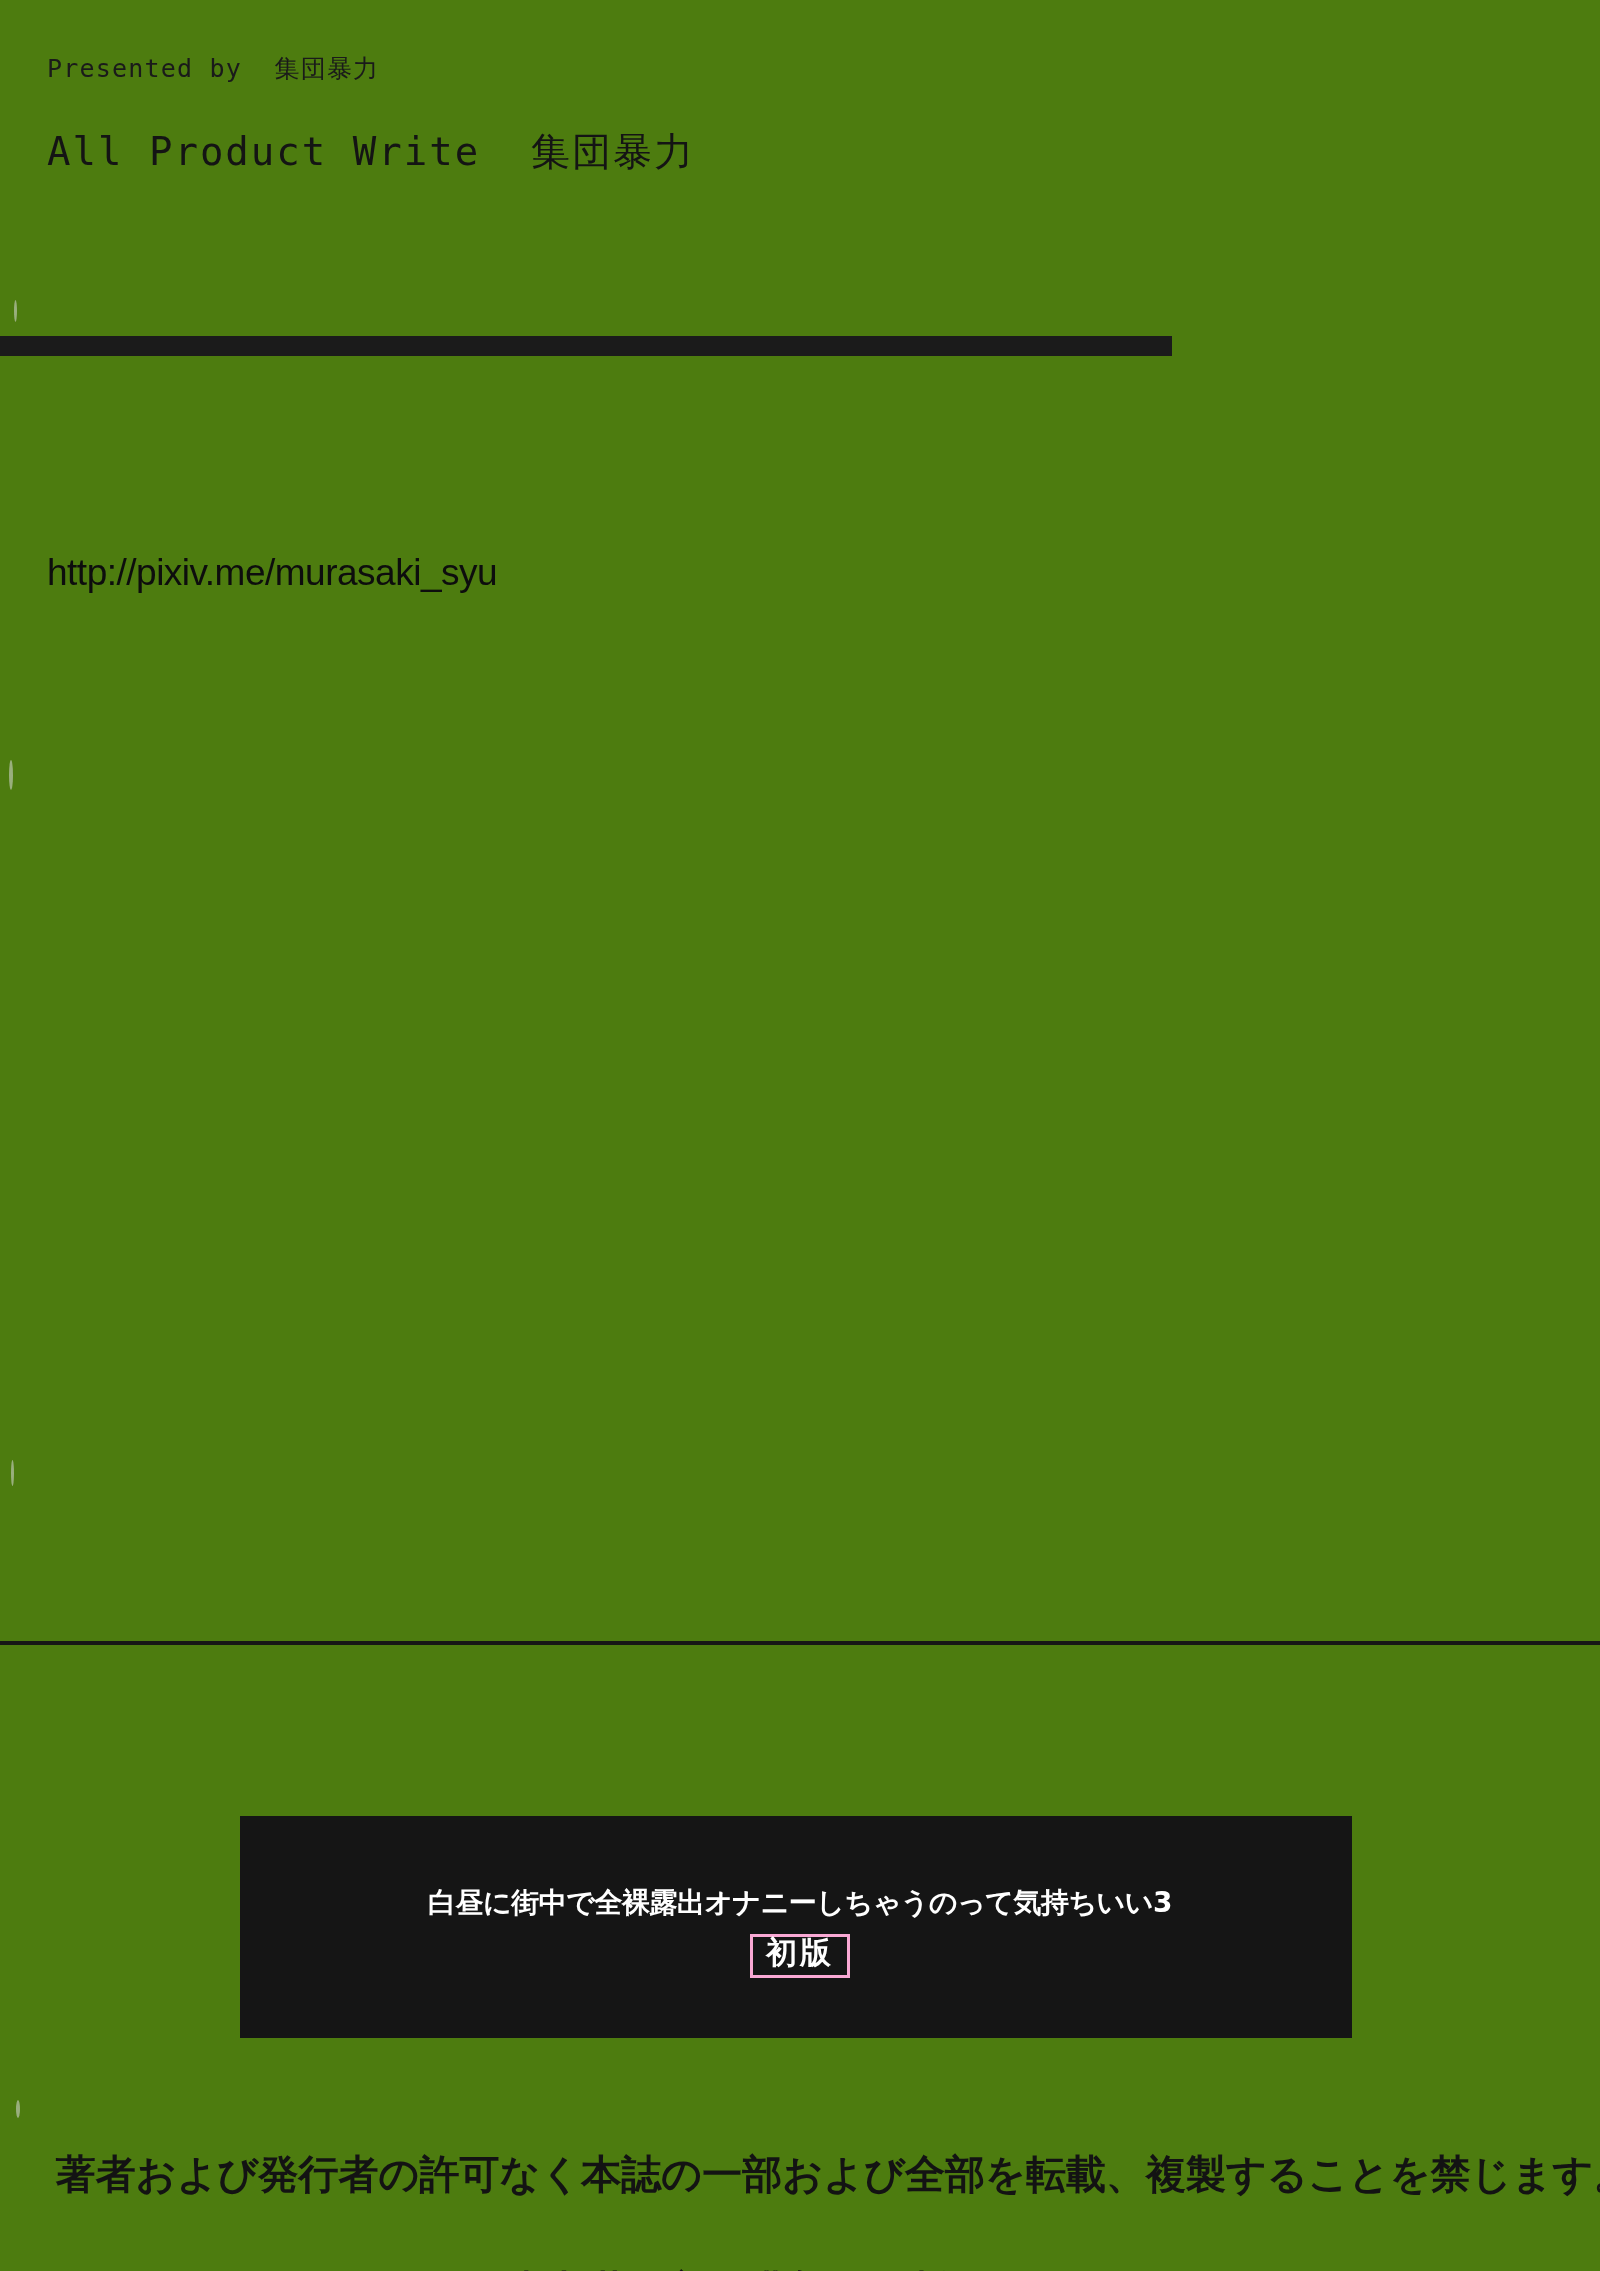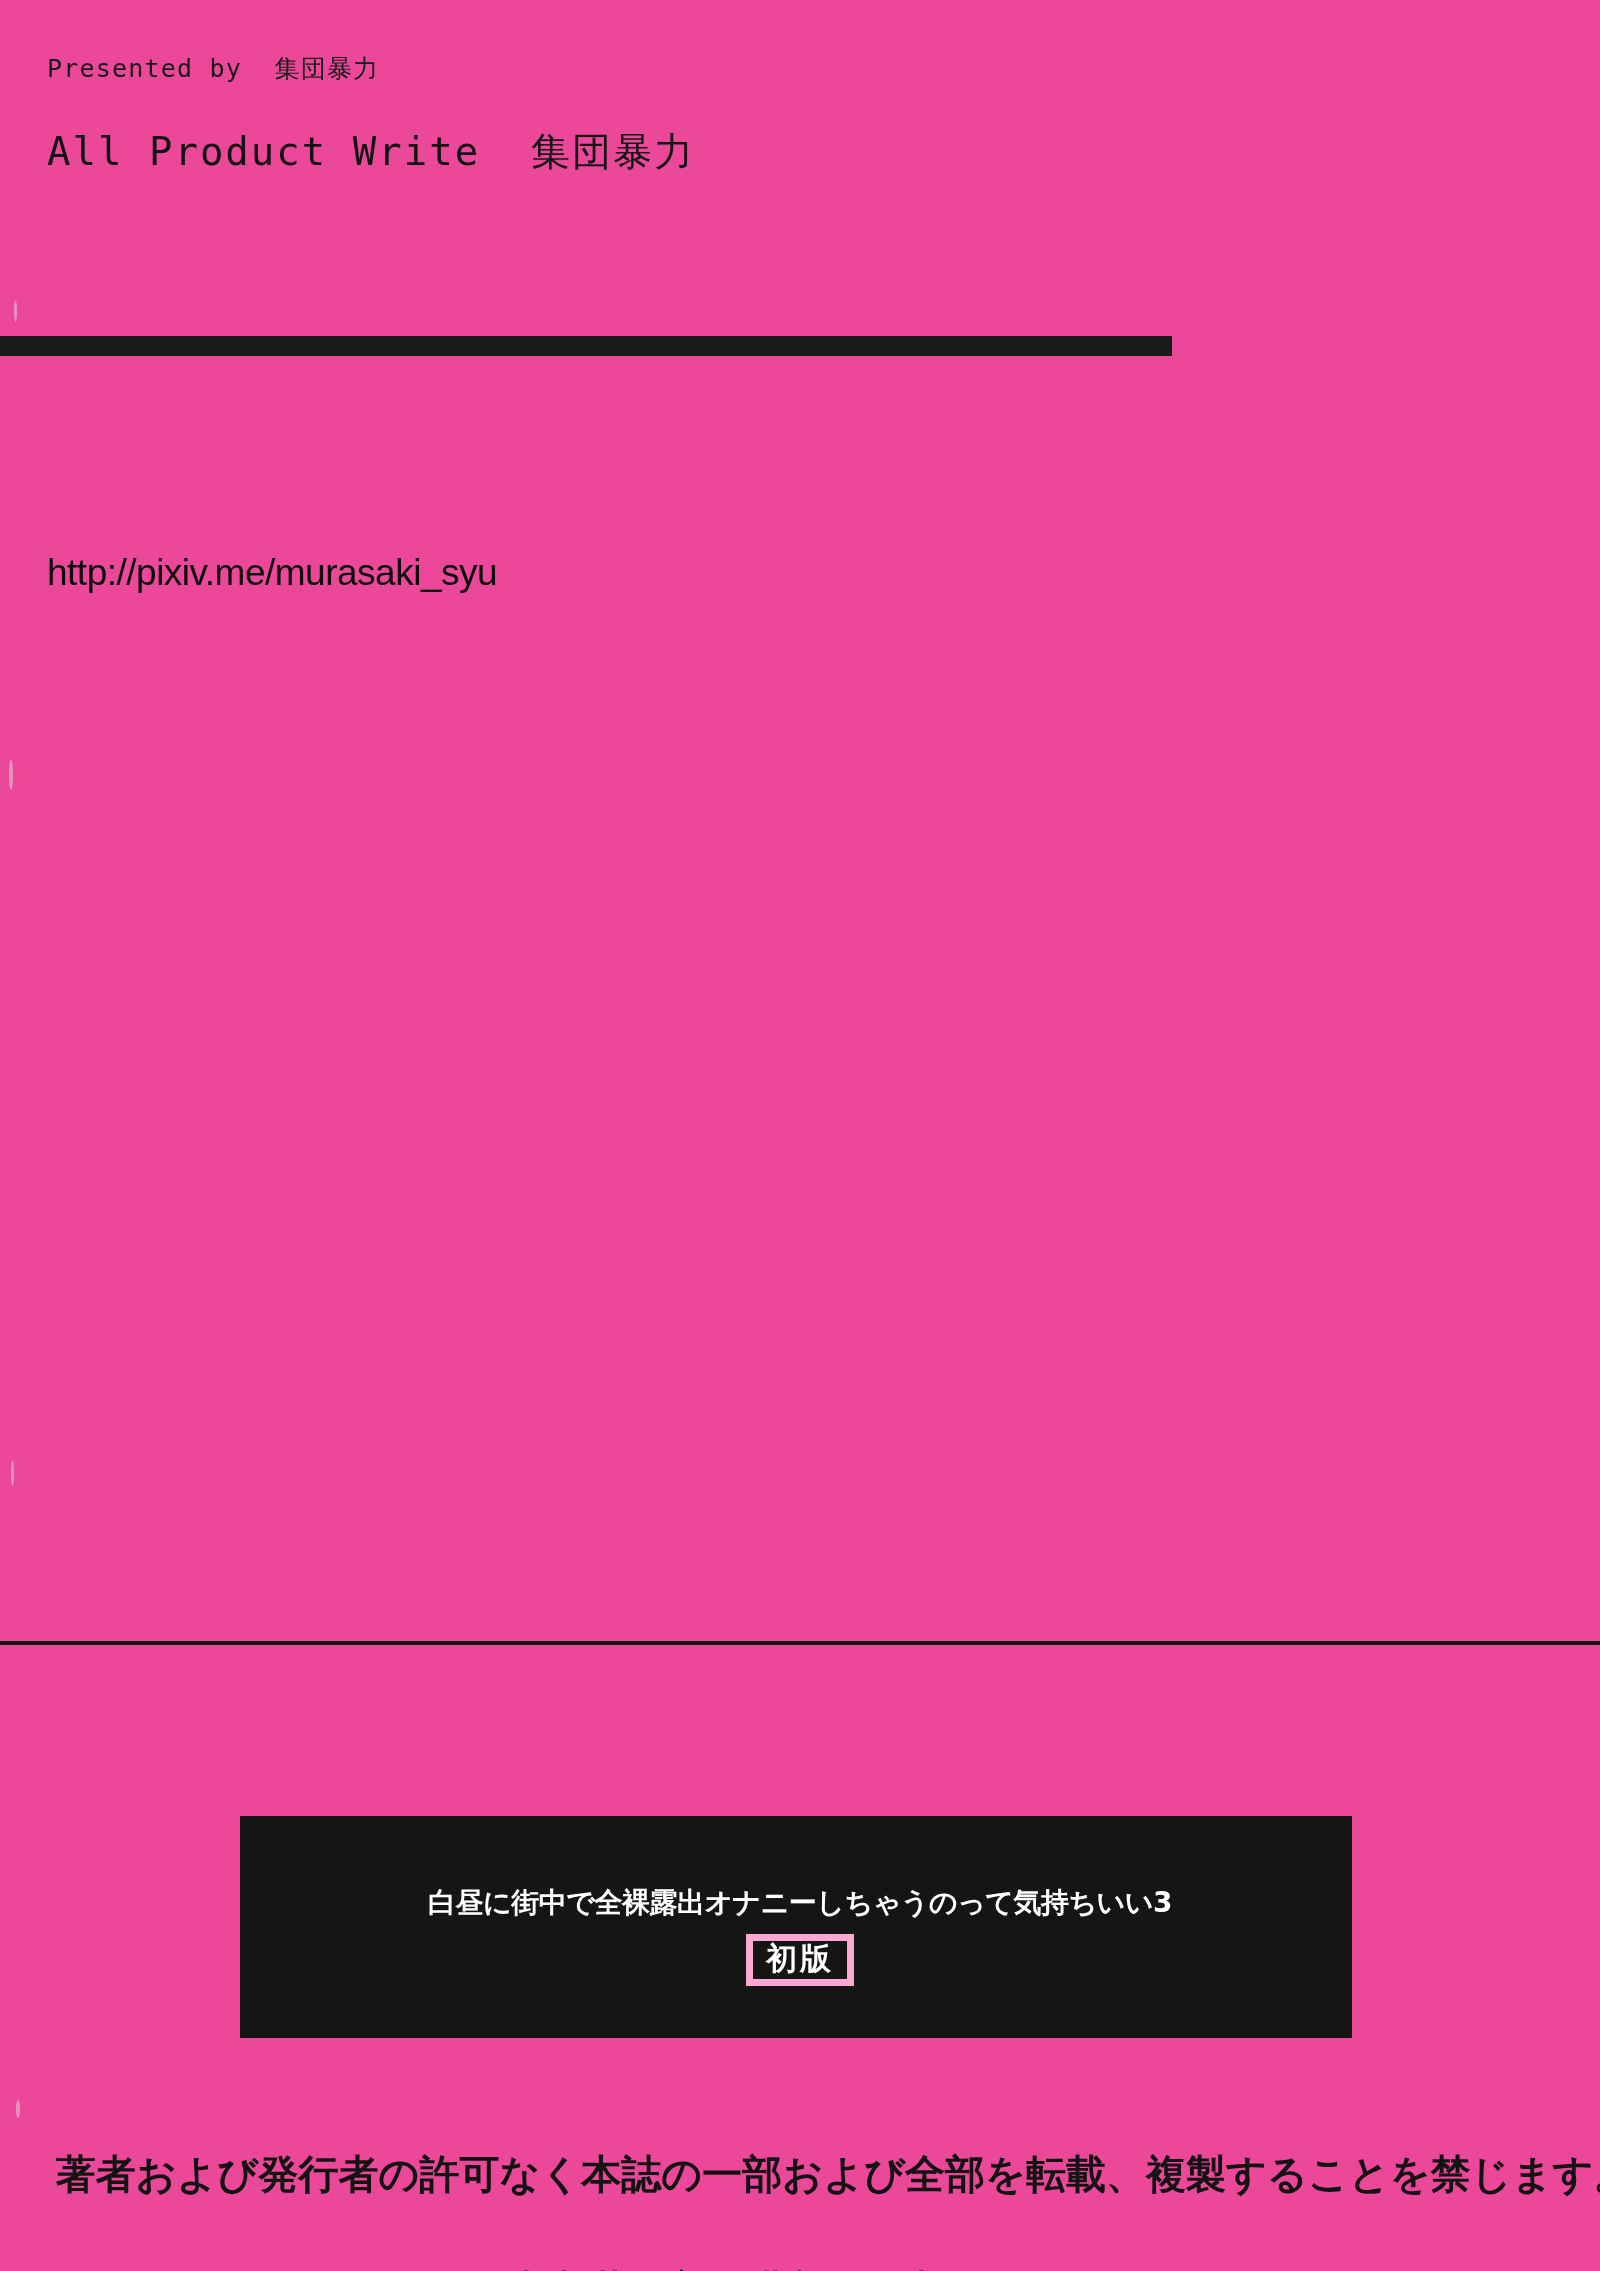--- a/index.html
+++ b/index.html
@@ -9,21 +9,21 @@
     background: #ffffff;
   }
   body {
     font-family: "Liberation Sans", "DejaVu Sans", sans-serif;
     color: #111111;
   }
   #page {
     position: relative;
     width: 1600px;
     height: 2271px;
-    background: #ec4899;
+    background: #4d7c0f;
     overflow: hidden;
   }
 
   
   .credit-presented {
     position: absolute;
     left: 47px;
     top: 52px;
     font-family: "DejaVu Sans Mono", "Liberation Mono", monospace;
     font-size: 25px;
@@ -136,23 +136,23 @@
     color: #ffffff;
     white-space: pre;
   }
 
   
   .edition-badge {
     position: absolute;
     left: 50%;
     transform: translateX(-50%);
     top: 1934px;
-    border: 7px solid #f9a8d4;
+    border: 3px solid #f9a8d4;
     padding: 1px 13px 3px 13px;
-    font-family: Liberation Serif, serif;
+    font-family: Liberation Mono, monospace;
     font-weight: 700;
     font-size: 31px;
     line-height: 34px;
     letter-spacing: 3px;
     color: #ffffff;
     white-space: pre;
   }
 
   
   .imprint {

